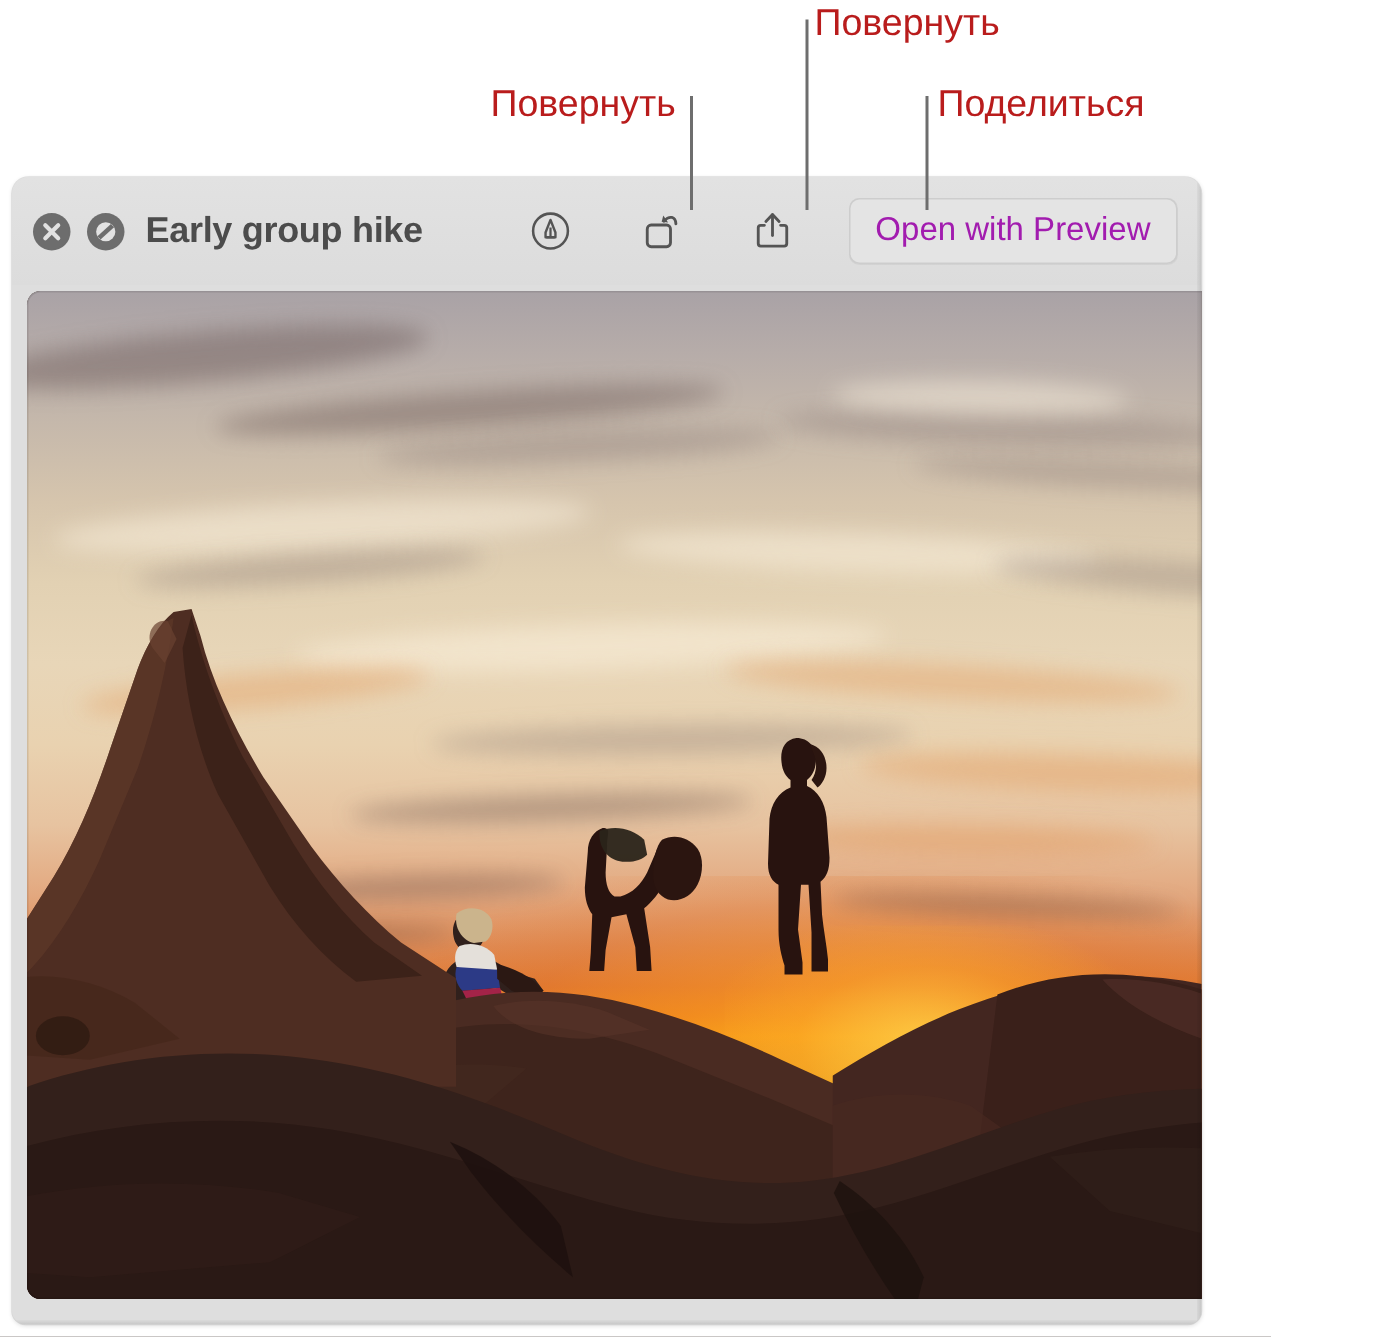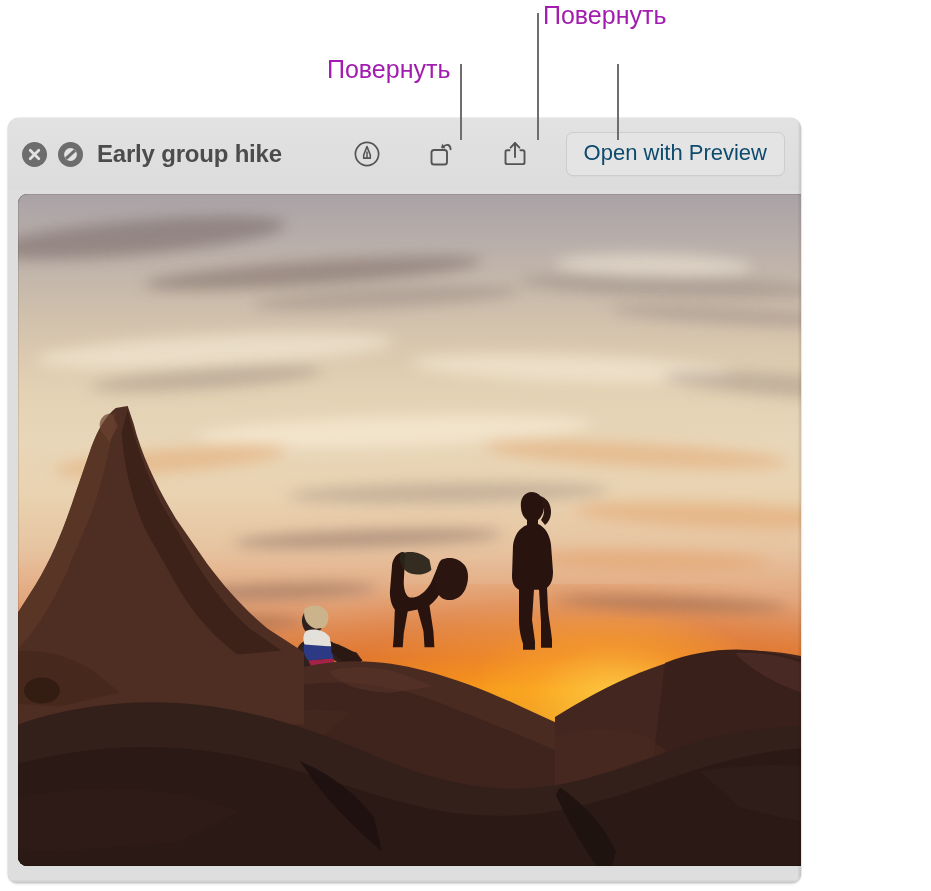--- a/index.html
+++ b/index.html
@@ -20,21 +20,21 @@
   .callout-layer {
     position: absolute;
     left: 0; top: 0;
     width: 931px;
     height: 200px;
     z-index: 40;
     pointer-events: none;
   }
   .callout-label {
     position: absolute;
-    color: #a21caf;
+    color: #b91c1c;
     font-size: 25px;
     line-height: 1;
     white-space: nowrap;
     font-family: "Liberation Sans", sans-serif;
   }
   .callout-line {
     position: absolute;
     width: 2px;
     background: #6e6e6e;
   }
@@ -119,21 +119,21 @@
     flex: none;
   }
   .tool-btn svg { display: block; }
   .tb-right {
     margin-left: auto;
     display: flex;
     align-items: center;
   }
   .open-btn {
     font-size: 22px;
-    color: #0c4a6e;
+    color: #a21caf;
     background: #e4e4e4;
     border: 1px solid #cdcdcd;
     border-radius: 7px;
     padding: 7px 17px 9px 17px;
     white-space: nowrap;
     cursor: default;
     box-shadow: 0 0.5px 0.5px rgba(0,0,0,0.05);
     font-family: "Liberation Sans", sans-serif;
   }
 
@@ -230,20 +230,21 @@
 <body>
 
 <div class="callout-layer">
 
   <div class="callout-label" style="left:327px; top:57px;">Повернуть</div>
   <div class="callout-line" style="left:460px; top:64px; height:76px;"></div>
 
   <div class="callout-label" style="left:543px; top:3px;">Повернуть</div>
   <div class="callout-line" style="left:537px; top:13px; height:127px;"></div>
 
+  <div class="callout-label" style="left:625px; top:57px;">Поделиться</div>
   <div class="callout-line" style="left:617px; top:64px; height:76px;"></div>
 </div>
 
 <div class="window">
 
   <div class="titlebar">
 
     <div class="tb-left">
       <div class="circle-btn">
         <svg width="25" height="25" viewBox="0 0 25 25">

